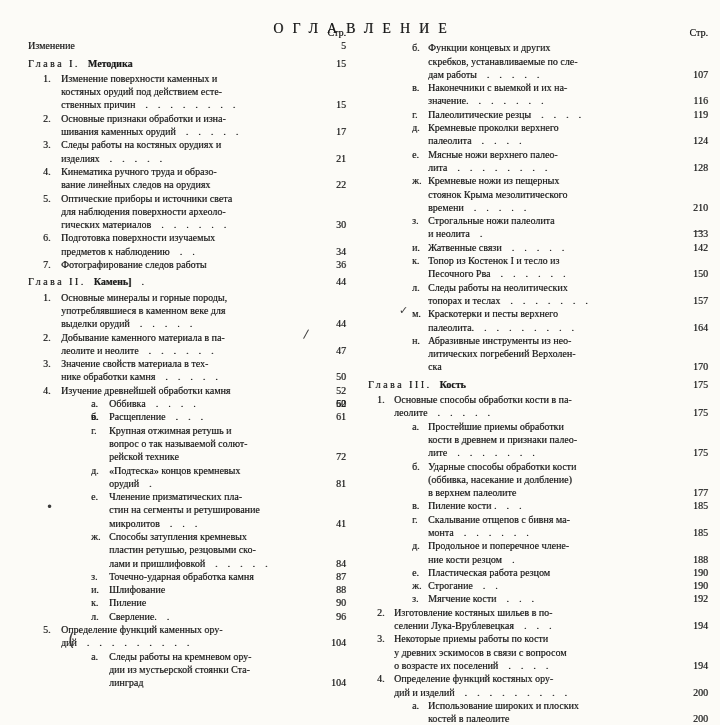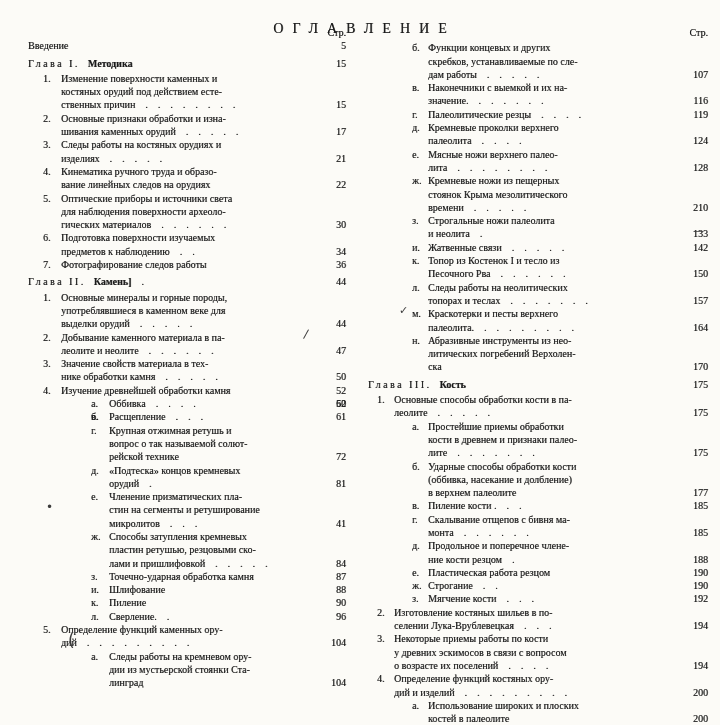--- a/index.html
+++ b/index.html
@@ -62,21 +62,21 @@
 </style>
 </head>
 <body>
 
 <div class="page" style="background: rgb(252, 251, 247); color: rgb(26, 26, 26);">
   <div class="title">ОГЛАВЛЕНИЕ</div>
 
   <div class="col col-left">
     <div class="page-col-header">Стр.</div>
     <div class="entries" id="col-left-entries">
-        <div class="entry plain"><span class="txt">Введение</span><span class="pg">5</span></div>
+        <div class="entry plain"><span class="txt">Изменение</span><span class="pg">5</span></div>
         <div class="entry chapter"><span class="ch-prefix">Глава I.</span><span class="ch-title">Методика</span><span class="pg">15</span></div>
         <div class="entry item"><span class="lab">1.</span><span class="txt">Изменение поверхности каменных и
 костяных орудий под действием есте-
 ственных причин</span><span class="leader">  .  .  .  .  .  .  .  .</span><span class="pg">15</span></div>
         <div class="entry item"><span class="lab">2.</span><span class="txt">Основные признаки обработки и изна-
 шивания каменных орудий</span><span class="leader">  .  .  .  .  .</span><span class="pg">17</span></div>
         <div class="entry item"><span class="lab">3.</span><span class="txt">Следы работы на костяных орудиях и
 изделиях</span><span class="leader">  .  .  .  .  .</span><span class="pg">21</span></div>
         <div class="entry item"><span class="lab">4.</span><span class="txt">Кинематика ручного труда и образо-
 вание линейных следов на орудиях</span><span class="pg">22</span></div>

